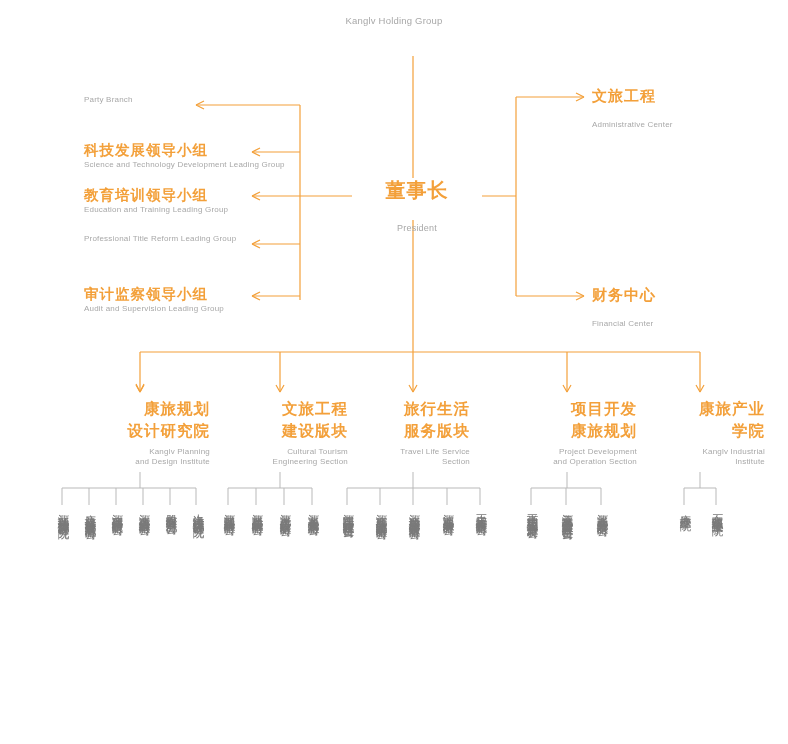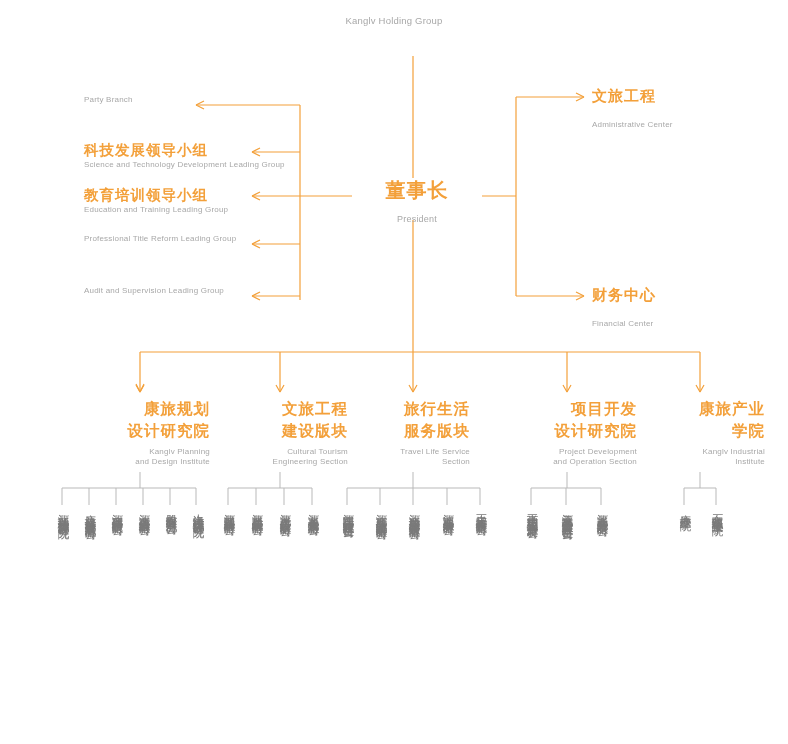--- a/index.html
+++ b/index.html
@@ -14,21 +14,21 @@
   .node{position:absolute;}
   .zh{color:#f3a03a;font-weight:bold;letter-spacing:1px;line-height:1.25;}
   .en{color:#a8a8a8;font-size:8.5px;line-height:1.25;letter-spacing:.2px;}
   
   .root{left:0;top:12px;width:788px;text-align:center;}
   .root .zh{font-size:22px;}
   .root .en{font-size:9.5px;margin-top:3px;}
   
   .president{left:352px;top:178px;width:130px;text-align:center;}
   .president .zh{font-size:20px;}
-  .president .en{font-size:9px;margin-top:11px;}
+  .president .en{font-size:9px;margin-top:20px;}
   
   .leftgrp{left:84px;width:210px;text-align:left;}
   .leftgrp .zh{font-size:14.5px;}
   .leftgrp .en{font-size:8px;margin-top:1px;}
   
   .rightgrp{left:592px;width:180px;text-align:left;}
   .rightgrp .zh{font-size:15px;}
   .rightgrp .en{font-size:8px;margin-top:14px;}
   
   .div-node{top:398px;text-align:right;}
@@ -149,20 +149,21 @@
   <div class="en">Science and Technology Development Leading Group</div>
 </div>
 <div class="node leftgrp" style="top:186px">
   <div class="zh">教育培训领导小组</div>
   <div class="en">Education and Training Leading Group</div>
 </div>
 <div class="node leftgrp" style="top:233px">
   <div class="en">Professional Title Reform Leading Group</div>
 </div>
 <div class="node leftgrp" style="top:285px">
+  <div class="zh">审计监察领导小组</div>
   <div class="en">Audit and Supervision Leading Group</div>
 </div>
 
 <div class="node rightgrp" style="top:87px">
   <div class="zh">文旅工程</div>
   <div class="en">Administrative Center</div>
 </div>
 <div class="node rightgrp" style="top:286px">
   <div class="zh">财务中心</div>
   <div class="en">Financial Center</div>
@@ -181,21 +182,21 @@
 Engineering Section</div>
 </div>
 <div class="node div-node" style="left:334px;width:136px">
   <div class="zh" style="white-space:pre-line">旅行生活
 服务版块</div>
   <div class="en" style="white-space:pre-line">Travel Life Service
 Section</div>
 </div>
 <div class="node div-node" style="left:497px;width:140px">
   <div class="zh" style="white-space:pre-line">项目开发
-设计研究院</div>
+康旅规划</div>
   <div class="en" style="white-space:pre-line">Project Development
 and Operation Section</div>
 </div>
 <div class="node div-node" style="left:635px;width:130px">
   <div class="zh" style="white-space:pre-line">康旅产业
 学院</div>
   <div class="en" style="white-space:pre-line">Kanglv Industrial
 Institute</div>
 </div>
 

